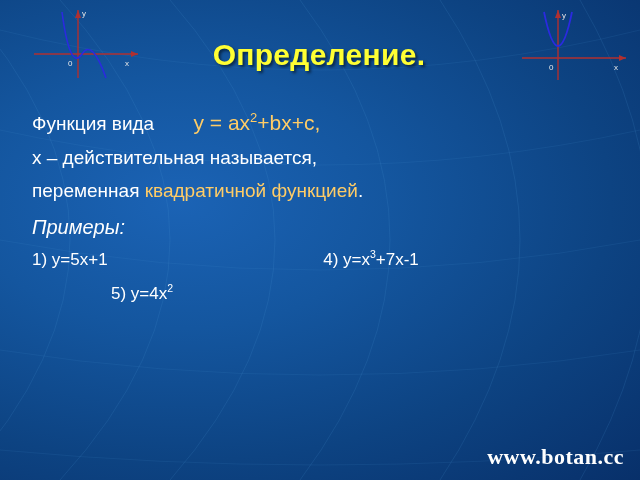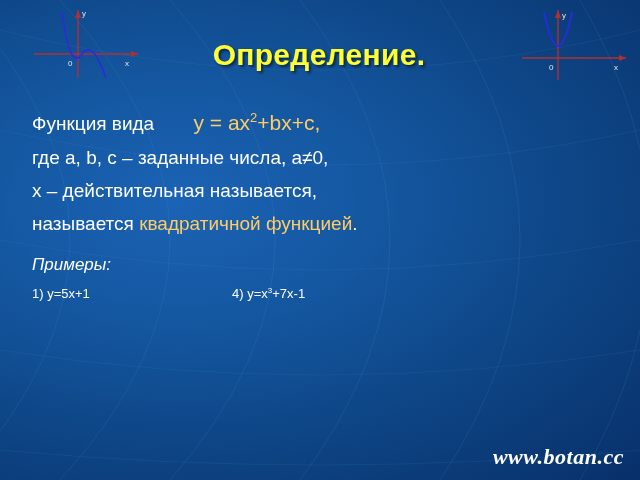--- a/index.html
+++ b/index.html
@@ -64,45 +64,45 @@
   .line.l1 { margin-bottom: 15px; }
   .formula {
     color: #ffcc66;
     font-size: 21px;
     padding-left: 34px;
   }
   .hl {
     color: #ffcc66;
   }
   .examples-head {
-    font-size: 17px;
+    font-size: 20px;
     font-style: italic;
-    margin-top: 22px;
+    margin-top: 16px;
     margin-bottom: 11px;
   }
   .ex-row {
     display: flex;
-    font-size: 13px;
+    font-size: 17px;
     margin-bottom: 14px;
+    gap: 29px;
   }
   .ex-left { width: 200px; }
-  .ex-right { width: 220px; }
+  .ex-right { width: 220px; text-align: center; }
   sup {
     font-size: 0.62em;
     vertical-align: super;
     line-height: 0;
   }
   .footer {
     position: absolute;
     right: 16px;
     bottom: 10px;
     color: #ffffff;
     font-family: "Liberation Serif", serif;
     font-weight: bold;
-    font-style: italic;
     font-size: 22px;
     letter-spacing: 0.5px;
   }
 </style>
 </head>
 <body>
 
 <div class="slide">
 
   <svg class="grid-lines" viewBox="0 0 640 480" preserveAspectRatio="none">
@@ -151,34 +151,34 @@
 
   <div class="title">Определение.</div>
 
   <div class="content">
 
     <div class="line l1">
       <span>Функция вида</span>
       <span class="formula"><span>y = ax</span><sup>2</sup><span>+bx+c,</span></span>
     </div>
 
-    <div class="line">где a, b, c – заданные числа, a≠0,</div>
 
     <div class="line">х – действительная называется,</div>
 
-    <div class="line"><span>называется </span><span class="hl">квадратичной функцией</span><span>.</span></div>
+    <div class="line"><span>переменная </span><span class="hl">квадратичной функцией</span><span>.</span></div>
 
     <div class="examples-head">Примеры:</div>
 
     <div class="ex-row">
       <div class="ex-left"><span>1)</span>&nbsp;<span>y=5x+1</span><sup></sup><span></span></div>
       <div class="ex-right"><span>4)</span>&nbsp;<span>y=x</span><sup>3</sup><span>+7x-1</span></div>
     </div>
 
     <div class="ex-row">
+      <div class="ex-right"><span>5)</span>&nbsp;<span>y=4x</span><sup>2</sup><span></span></div>
     </div>
 
     <div class="ex-row">
     </div>
 
   </div>
 
   <div class="footer">www.botan.cc</div>
 
 </div>

